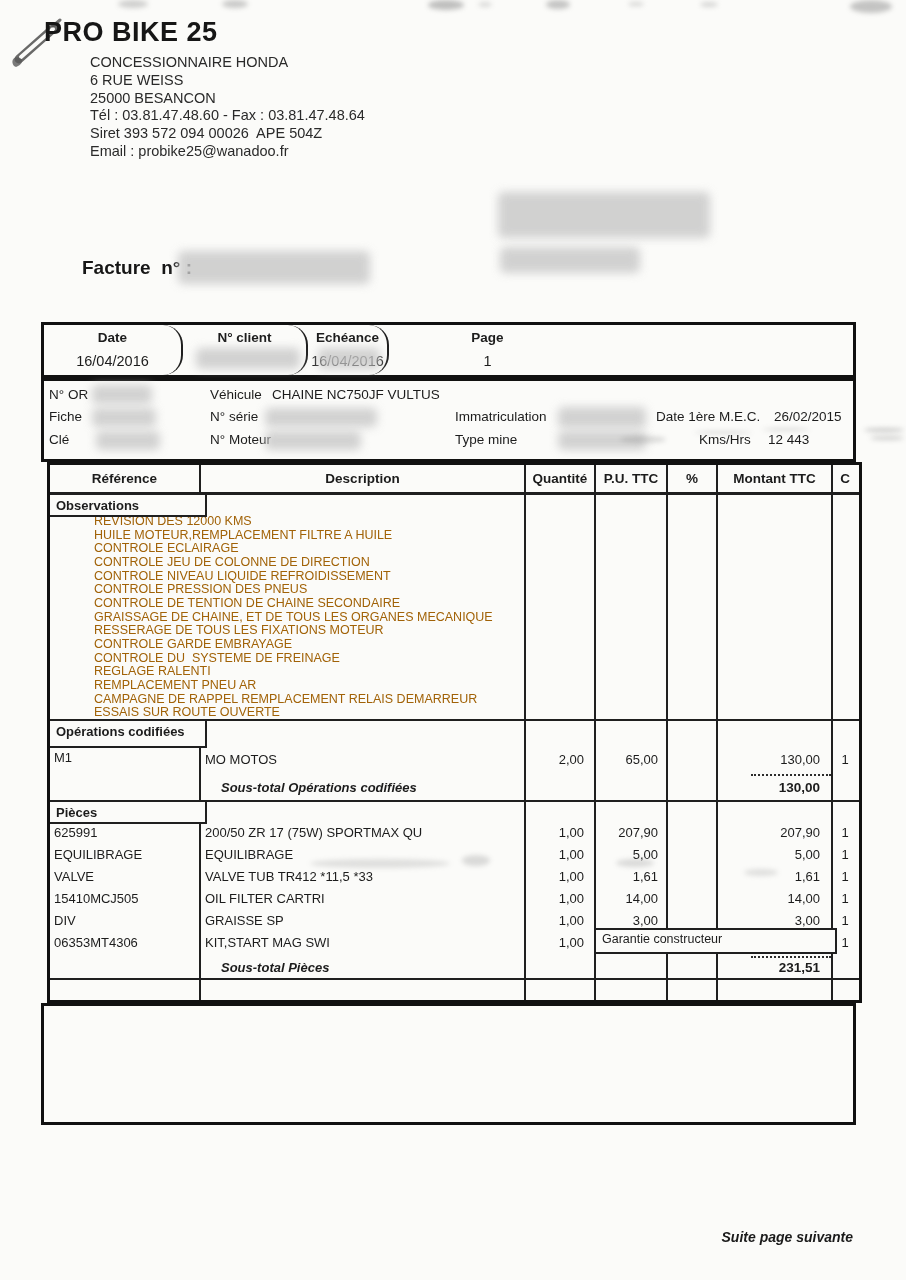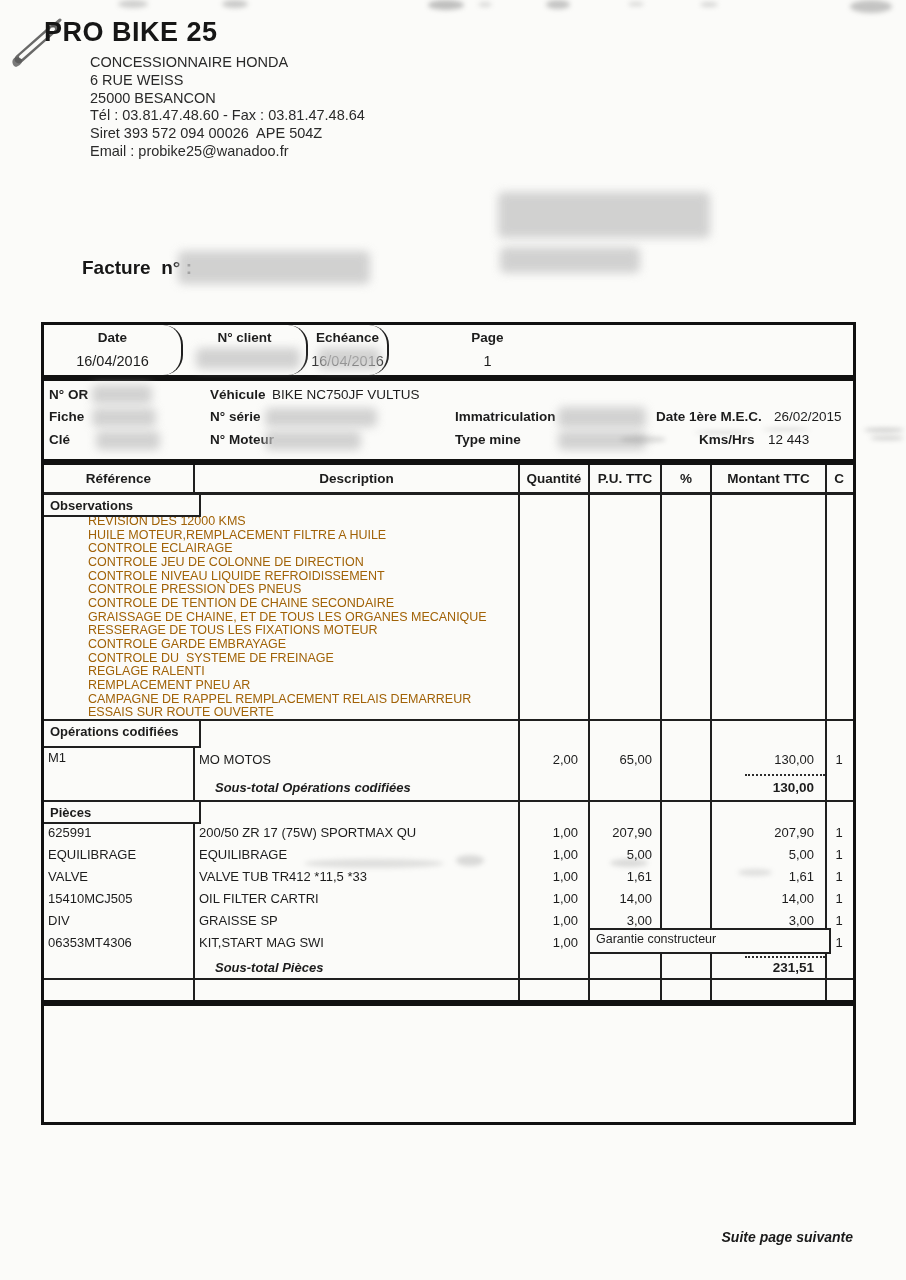--- a/index.html
+++ b/index.html
@@ -23,23 +23,23 @@
   
   .meta{left:41px;top:322px;width:809px;height:50px;display:grid;
         grid-template-columns:139px 125px 81px 197px 177px 1fr;}
   .meta-cell{border-right:2px solid #1f1f1f;text-align:center;padding-top:5px;border-radius:20px;}
   .meta-cell:last-child{border-right:none;}
   .meta-label{font-size:13.5px;font-weight:bold;}
   .meta-value{font-size:14.5px;margin-top:8px;}
   
   .veh{left:41px;top:378px;width:809px;height:78px;}
   .veh span{position:absolute;font-size:13.5px;height:16px;}
-  .vlabel{font-weight:bold;}
-  
-  .items{left:41px;top:462px;width:809px;height:535px;text-decoration:underline;}
+  .vlabel{font-weight:normal;}
+  
+  .items{left:47px;top:462px;width:809px;height:535px;text-decoration:underline;}
   .vline{position:absolute;width:2px;background:#1f1f1f;}
   .hline{position:absolute;left:0;width:100%;background:#1f1f1f;}
   .th{position:absolute;top:6px;font-size:13.5px;font-weight:bold;text-align:center;}
   .secbox{position:absolute;left:0;width:149px;border-right:2px solid #1f1f1f;border-bottom:2px solid #1f1f1f;font-size:13px;font-weight:bold;padding:3px 0 0 6px;background:#fbfbf9;z-index:3;}
   .obs-lines{position:absolute;left:8px;top:50px;font-size:12.5px;line-height:13.65px;color:#a16207;}
   .cell{position:absolute;font-size:13px;height:16px;}
   .ref{left:4px;}
   .desc{left:155px;}
   .num{text-align:right;}
   .qty{left:476px;width:58px;}
@@ -106,21 +106,21 @@
   </div>
 </div>
 <div class="redact" style="left:196px;top:348px;width:104px;height:21px;"></div>
 <div class="redact" style="left:318px;top:348px;width:62px;height:21px;"></div>
 
 <div class="box veh">
   <span class="vlabel" style="left:5px;top:6px;">N° OR</span>
   <span class="vlabel" style="left:5px;top:28px;">Fiche</span>
   <span class="vlabel" style="left:5px;top:51px;">Clé</span>
   <span class="vlabel" style="left:166px;top:6px;">Véhicule</span>
-  <span style="left:228px;top:6px;">BIKE NC750JF VULTUS</span>
+  <span style="left:228px;top:6px;">CHAINE NC750JF VULTUS</span>
   <span class="vlabel" style="left:166px;top:28px;">N° série</span>
   <span class="vlabel" style="left:166px;top:51px;">N° Moteur</span>
   <span class="vlabel" style="left:411px;top:28px;">Immatriculation</span>
   <span class="vlabel" style="left:411px;top:51px;">Type mine</span>
   <span class="vlabel" style="left:612px;top:28px;">Date 1ère M.E.C.</span>
   <span style="left:730px;top:28px;">26/02/2015</span>
   <span class="vlabel" style="left:655px;top:51px;">Kms/Hrs</span>
   <span style="left:724px;top:51px;">12 443</span>
 </div>
 <div class="redact" style="left:92px;top:385px;width:60px;height:19px;"></div>

